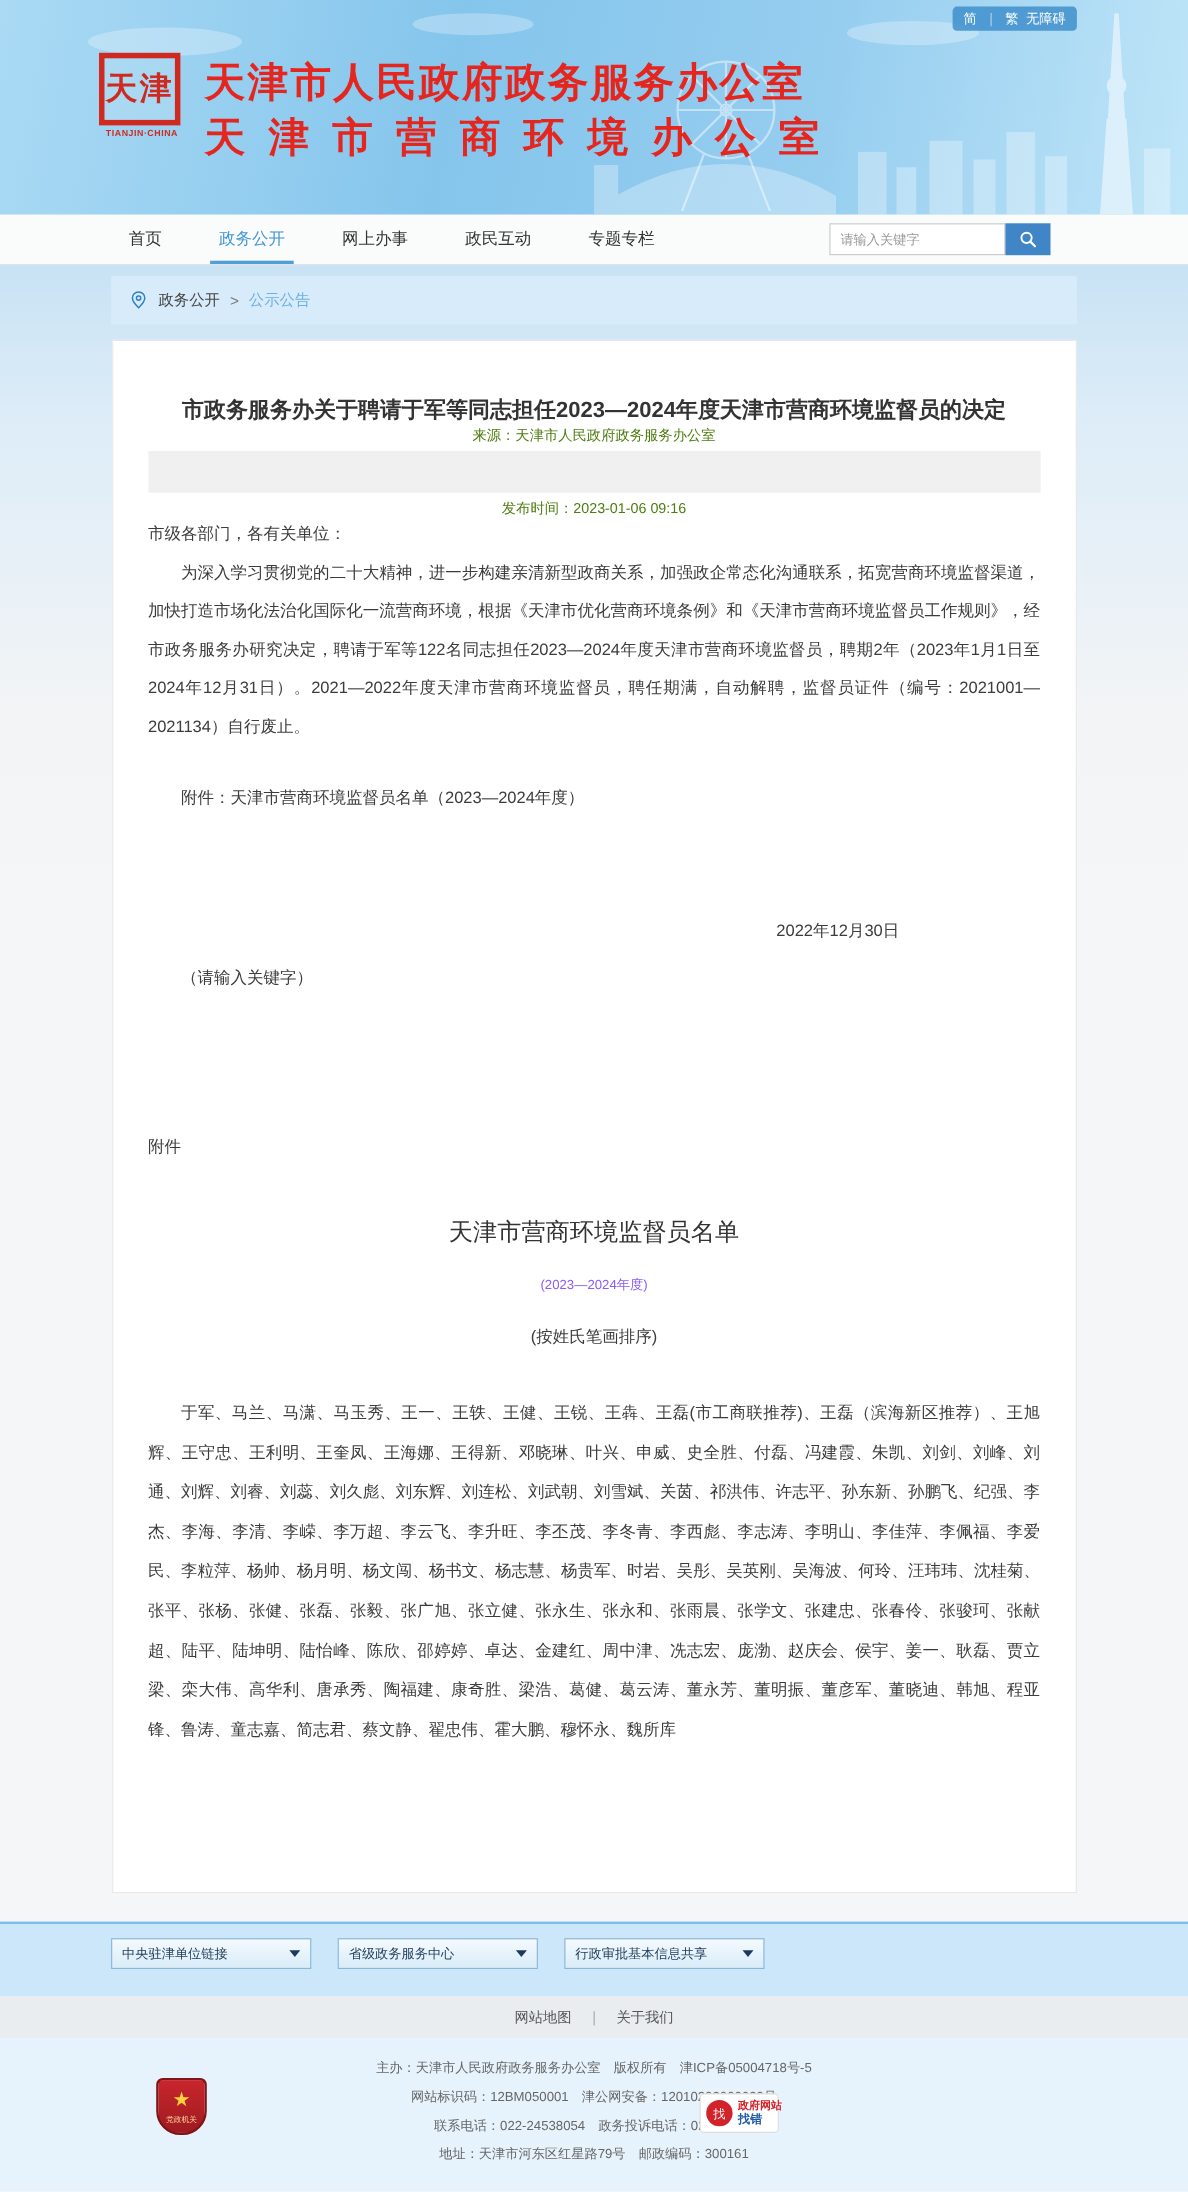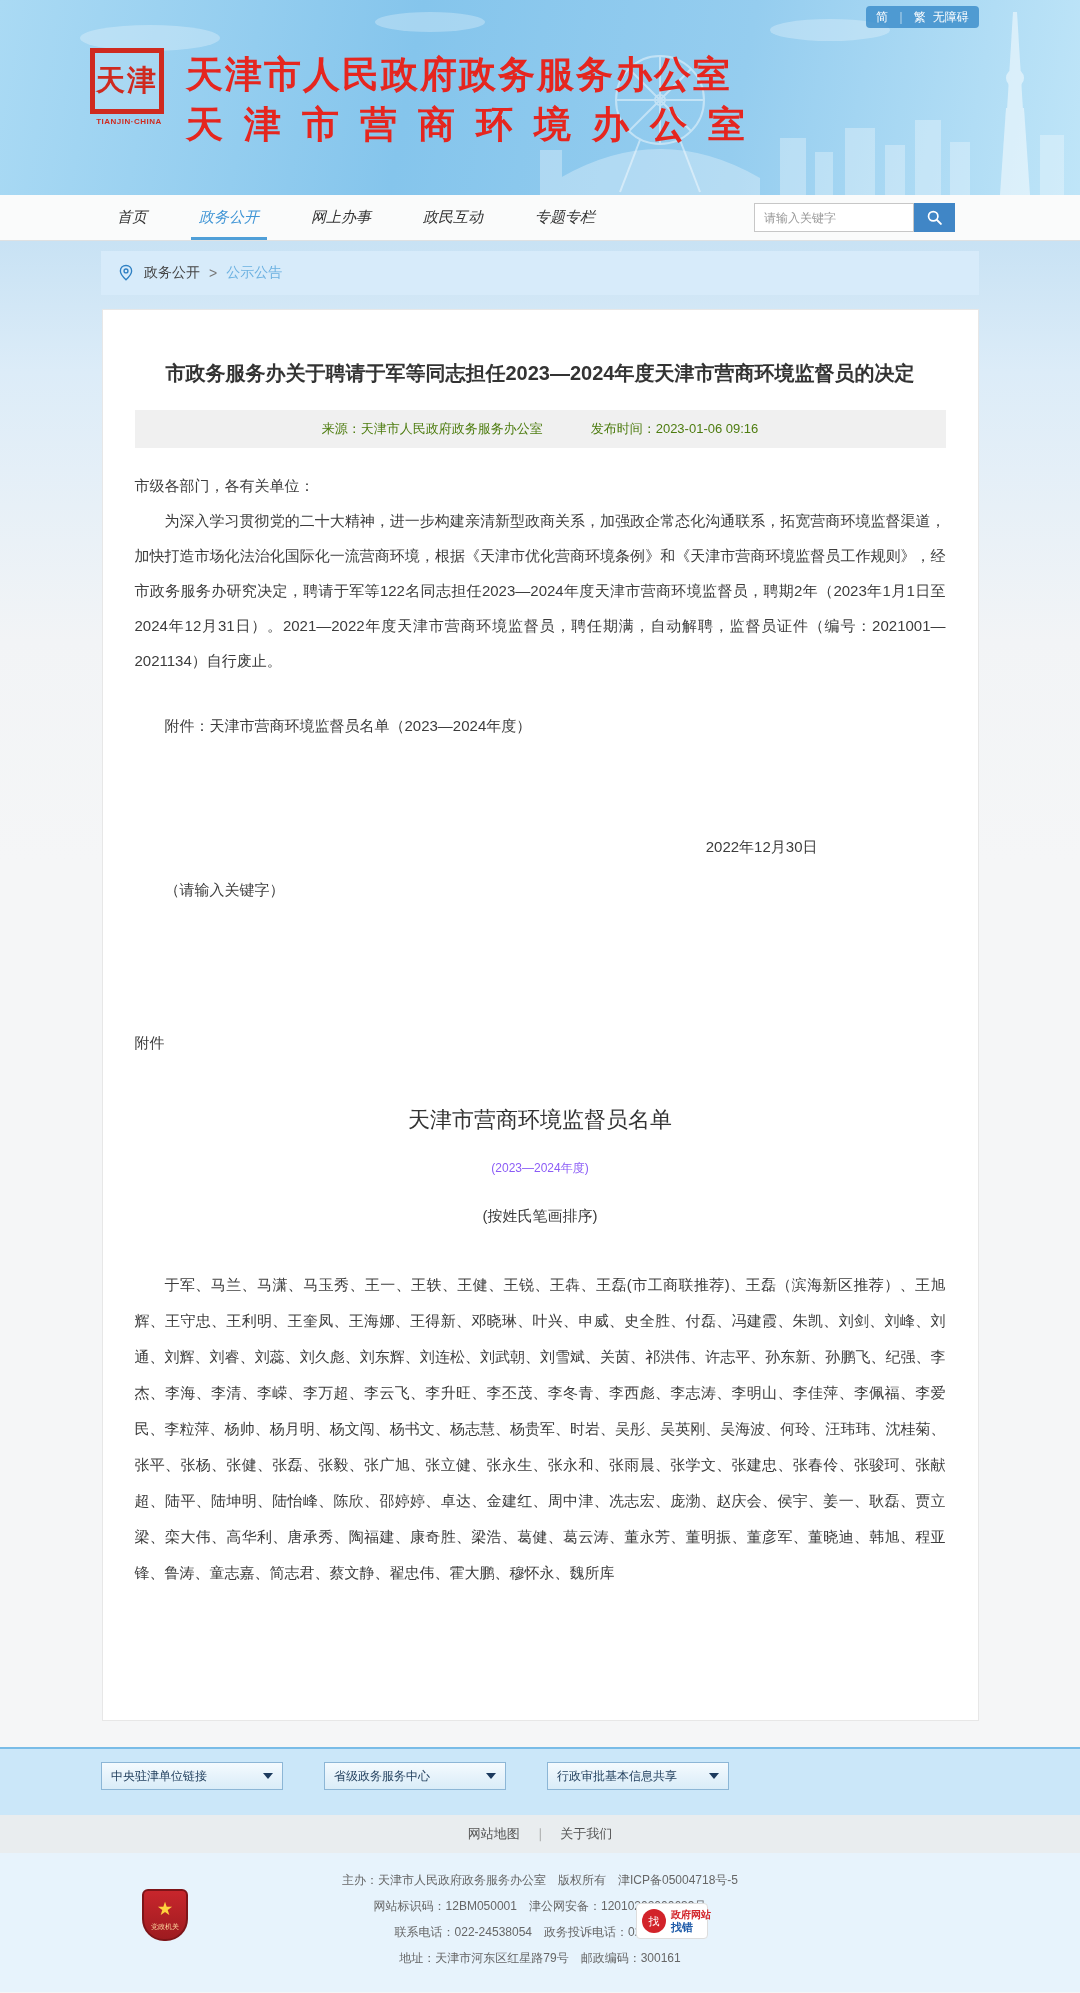--- a/index.html
+++ b/index.html
@@ -22,21 +22,21 @@
     background:rgba(255,255,255,.12); }
   .seal-caption { margin-top:3px; font-size:8px; font-weight:bold; color:#cf2a1f; letter-spacing:.5px; }
   .site-titles { padding-top:2px; }
   .site-title-1 { font-size:37px; font-weight:bold; color:#e5261f; letter-spacing:2px; white-space:nowrap; }
   .site-title-2 { margin-top:0; font-size:37px; font-weight:bold; color:#e5261f; letter-spacing:21px; white-space:nowrap; }
 
   
   .nav { height:46px; background:#fafbfb; border-bottom:1px solid #dfe1e2; }
   .nav-inner { width:878px; height:100%; margin:0 auto; display:flex; align-items:center; position:relative; }
   .nav-item { font-size:15px; color:#333; margin-right:52px; height:100%; display:flex; align-items:center;
-    position:relative; cursor:pointer;font-style:italic; }
+    position:relative; cursor:pointer; }
   .nav-item:first-child { margin-left:16px; }
   .nav-item.active { color:#4095d5; }
   .nav-item.active::after { content:""; position:absolute; left:-8px; right:-8px; bottom:0; height:3px; background:#4f9fd8; }
   .search { position:absolute; right:24px; top:8px; display:flex; }
   .search input { width:160px; height:29px; border:1px solid #c7c7c7; padding:0 9px; font-size:12px; color:#333;
     background:#fff; outline:none; font-family:"Liberation Sans",sans-serif; }
   .search input::placeholder { color:#999; }
   .search button { width:41px; height:29px; background:#4086c6; border:none; cursor:pointer;
     display:flex; align-items:center; justify-content:center; }
 
@@ -45,35 +45,35 @@
   .breadcrumb { width:878px; height:44px; margin:0 auto; background:#d7ebfa; display:flex; align-items:center;
     padding:0 16px; font-size:14px; color:#444; gap:9px; }
   .breadcrumb .sep { color:#777; }
   .crumb-link { cursor:pointer; }
   .crumb-current { color:#6cb1e1; cursor:pointer; }
 
   .card { width:877px; margin:14px auto 0; background:#fff; border:1px solid #e7e7e7; padding:0 32px 40px;
     min-height:1412px; }
   .article-title { padding-top:48px; text-align:center; font-size:20px; font-weight:bold; color:#333; line-height:30px; }
   .meta { margin-top:22px; height:38px; background:#f0f0f0; display:flex; justify-content:center; align-items:center;
-    gap:48px; font-size:13px; color:#4d7c0f; }
+    gap:48px; font-size:13px; color:#4d7c0f;flex-direction:column; }
   .body { margin-top:20px; font-size:15px; color:#3c3c3c; line-height:35px; text-align:justify; }
   .indent { text-indent:2em; }
   .attach-line { margin-top:30px; }
   .doc-date { margin-top:86px; text-align:right; padding-right:128px; }
   .disclosure { margin-top:8px; }
   .att-label { margin-top:118px; }
   .att-title { margin-top:42px; text-align:center; font-size:22px; color:#333; font-weight:normal; }
   .att-sub { margin-top:14px; text-align:center; font-size:12px; color:#8b5cf6; }
   .att-sort { margin-top:12px; text-align:center; font-size:15px; color:#3c3c3c; }
   .names { margin-top:34px; line-height:36px; }
 
   
   .links-band { height:68px; background:#cbe7f9; border-top:2px solid #79bce7; margin-top:26px; }
-  .links-inner { width:878px; margin:0 auto; display:flex; gap:41px; padding-top:13px; }
+  .links-inner { width:878px; margin:0 auto; display:flex; gap:24px; padding-top:13px; }
   .dropdown { width:182px; height:28px; background:linear-gradient(#f4fafe,#d9ecf8); border:1px solid #8cb6d6;
     display:flex; align-items:center; justify-content:space-between; padding:0 9px; font-size:12px; color:#1d3b5a;
     cursor:pointer; }
   .caret { width:0; height:0; border-left:5px solid transparent; border-right:5px solid transparent;
     border-top:6px solid #1c3a5e; }
 
   .sitemap-band { height:38px; background:#e9edef; display:flex; align-items:center; justify-content:center;
     gap:14px; font-size:13px; color:#555; }
   .sitemap-band span { cursor:pointer; }
   .sitemap-band .div { cursor:default; color:#999; }

